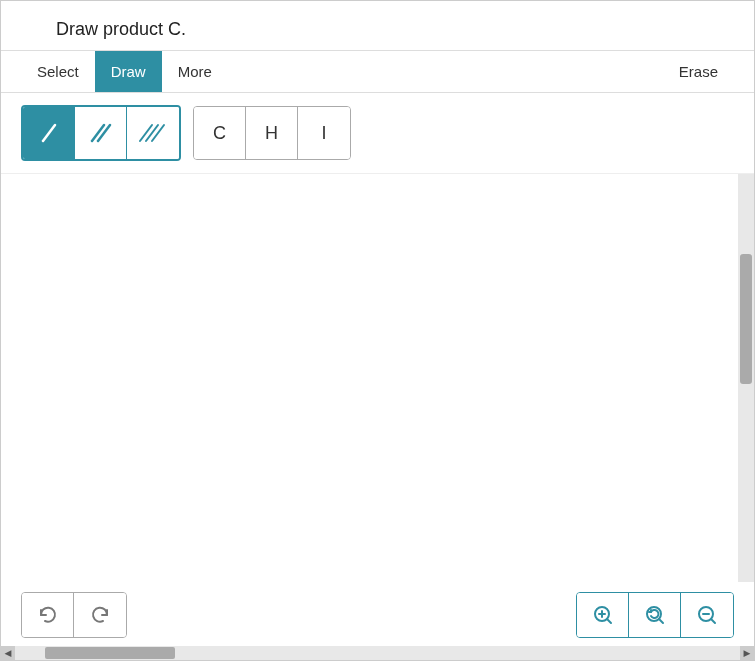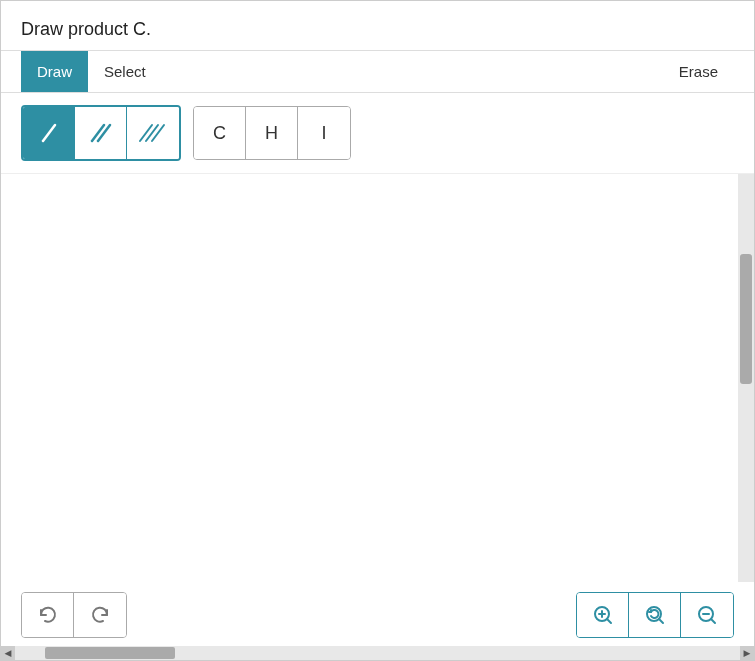--- a/index.html
+++ b/index.html
@@ -19,20 +19,21 @@
       display: flex;
       flex-direction: column;
       position: relative;
       overflow: hidden;
     }
     .title-bar {
       padding: 18px 20px 10px 20px;
       font-size: 18px;
       color: #222;
       font-weight: normal;
+      margin-left: 35px;
     }
     .toolbar {
       display: flex;
       align-items: center;
       border-top: 1px solid #ddd;
       border-bottom: 1px solid #ddd;
       padding: 0 20px;
       background: #fff;
     }
     .tab {
@@ -216,22 +217,23 @@
     }
   </style>
 </head>
 <body>
 
 <div class="window">
 
   <div class="title-bar">Draw product C.</div>
 
   <div class="toolbar">
+    <button class="tab">Select</button>
     <button class="tab active">Draw</button>
-    <button class="tab">Select</button>
+    <button class="tab">More</button>
     <button class="tab-erase">Erase</button>
   </div>
 
   <div class="subtoolbar">
 
     <div class="stroke-group">
       <button class="stroke-btn active" title="Single">
         <svg viewBox="0 0 28 28">
           <line x1="20" y1="6" x2="8" y2="22" stroke="white" stroke-width="2.5" stroke-linecap="round"></line>
         </svg>

